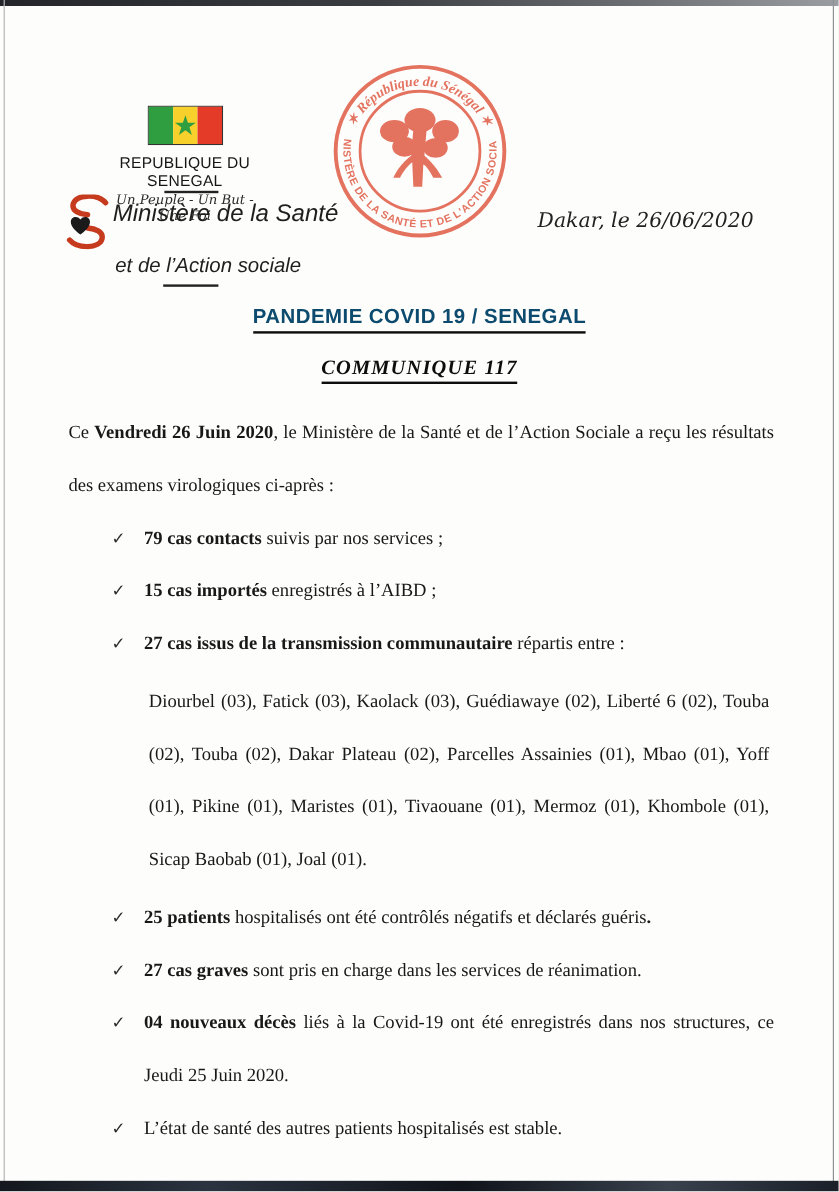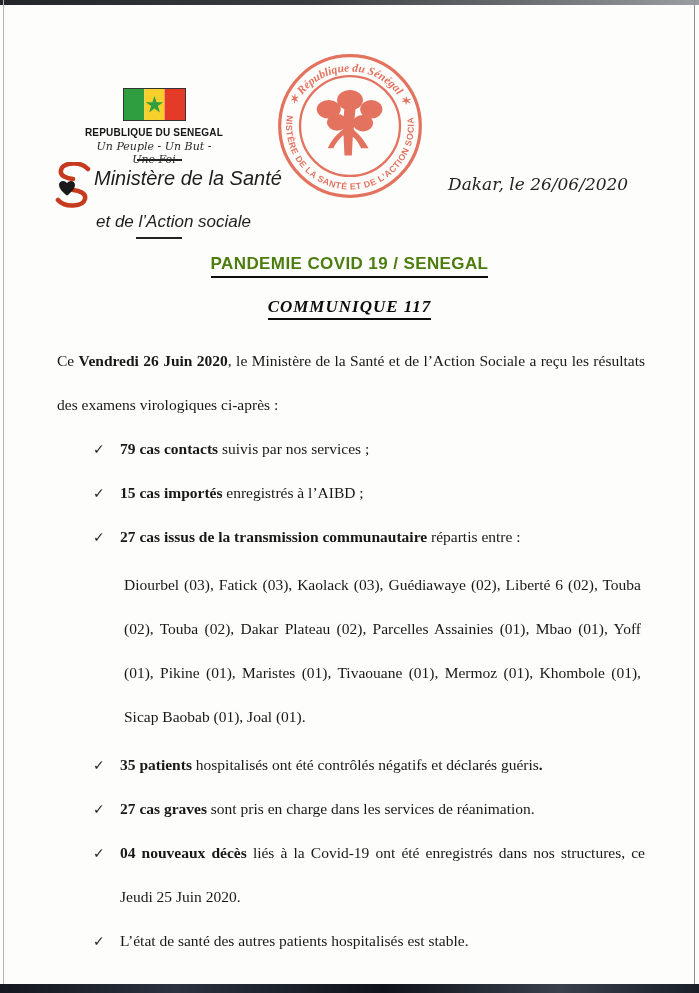--- a/index.html
+++ b/index.html
@@ -16,42 +16,42 @@
   .scan-strip-top{position:absolute;left:0;top:0;width:699px;height:5px;
     background:linear-gradient(90deg,#23252a 0%,#3a3d42 45%,#6a6d72 75%,#9a9da2 100%);}
   .scan-strip-bottom{position:absolute;left:0;bottom:0;width:699px;height:9px;
     background:linear-gradient(90deg,#14171d 0%,#2b3340 25%,#10131a 55%,#39414d 80%,#1a1f28 100%);}
   .scan-edge-left{position:absolute;left:3px;top:0;width:1px;height:985px;background:#b5b5b5;}
   .scan-edge-right{position:absolute;left:694px;top:0;width:1px;height:985px;background:#8f9294;}
 
   
   .flag-block{position:absolute;left:84px;top:88px;width:140px;text-align:center;}
   .flag{display:inline-block;}
-  .republic{font-family:"Liberation Sans",sans-serif;font-weight:bold;font-size:10px;
+  .republic{font-family:"Liberation Sans",sans-serif;font-weight:normal;font-size:13px;
     letter-spacing:0.2px;color:#151515;margin-top:2px;}
   .motto{font-family:"DejaVu Serif",serif;font-style:italic;font-size:11px;color:#2a2a2a;margin-top:2px;}
   .sep-line{position:absolute;height:2px;background:#222;}
   .sep-1{left:137px;top:159px;width:45px;}
   .sep-2{left:136px;top:237px;width:46px;}
 
   .ministry-logo{position:absolute;left:55px;top:162px;}
   .ministry-script{position:absolute;left:94px;top:167px;
     font-family:Liberation Sans, sans-serif;font-style:italic;color:#1e1e1e;}
   .ministry-script .l1{font-size:20px;}
   .ministry-script .l2{font-size:17px;margin-top:22px;margin-left:2px;}
 
   .stamp{position:absolute;left:276px;top:48px;}
 
   .place-date{position:absolute;left:448px;top:174px;width:200px;
     font-family:"DejaVu Serif",serif;font-style:italic;font-size:17px;color:#222;}
 
   
   .title-wrap{position:absolute;left:0;top:254px;width:699px;text-align:center;}
   .doc-title{display:inline-block;font-family:"Liberation Sans",sans-serif;font-weight:bold;
-    font-size:17px;letter-spacing:0.4px;color:#4d7c0f;
+    font-size:17px;letter-spacing:0.4px;color:#0c4a6e;
     border-bottom:2px solid #0d0d0d;padding-bottom:2px;}
   .subtitle-wrap{position:absolute;left:0;top:297px;width:699px;text-align:center;}
   .doc-subtitle{display:inline-block;font-family:"Liberation Serif",serif;font-weight:bold;
     font-style:italic;font-size:17px;letter-spacing:1px;color:#0d0d0d;
     border-bottom:2px solid #0d0d0d;padding-bottom:1px;}
 
   
   .body-text{position:absolute;left:57px;top:339px;width:588px;
     font-size:15.5px;line-height:44px;color:#181818;}
   .para{margin:0;text-align:justify;}
@@ -131,21 +131,21 @@
 
   <div class="body-text">
     <div>
         <p class="para"><span>Ce </span><span class="b">Vendredi 26 Juin 2020</span><span>, le Ministère de la Santé et de l’Action Sociale a reçu les résultats des examens virologiques ci-après :</span></p>
       </div>
     <div>
         <div class="bullet"><span class="check">✓</span><span class="b">79 cas contacts</span><span> suivis par nos services ;</span></div>
         <div class="bullet"><span class="check">✓</span><span class="b">15 cas importés</span><span> enregistrés à l’AIBD ;</span></div>
         <div class="bullet"><span class="check">✓</span><span class="b">27 cas issus de la transmission communautaire</span><span> répartis entre :</span></div>
         <p class="detail">Diourbel (03), Fatick (03), Kaolack (03), Guédiawaye (02), Liberté 6 (02), Touba (02), Touba (02), Dakar Plateau (02), Parcelles Assainies (01), Mbao (01), Yoff (01), Pikine (01), Maristes (01), Tivaouane (01), Mermoz (01), Khombole (01), Sicap Baobab (01), Joal (01).</p>
-        <div class="bullet"><span class="check">✓</span><span class="b">35 patients</span><span> hospitalisés ont été contrôlés négatifs et déclarés guéris</span><span class="b">.</span></div>
+        <div class="bullet"><span class="check">✓</span><span class="b">25 patients</span><span> hospitalisés ont été contrôlés négatifs et déclarés guéris</span><span class="b">.</span></div>
         <div class="bullet"><span class="check">✓</span><span class="b">27 cas graves</span><span> sont pris en charge dans les services de réanimation.</span></div>
         <div class="bullet"><span class="check">✓</span><span class="b">04 nouveaux décès</span><span> liés à la Covid-19 ont été enregistrés dans nos structures, ce Jeudi 25 Juin 2020.</span></div>
         <div class="bullet"><span class="check">✓</span><span>L’état de santé des autres patients hospitalisés est stable.</span></div>
       </div>
   </div>
 
   <div class="scan-strip-bottom"></div>
 </div>
 
 </body></html>

